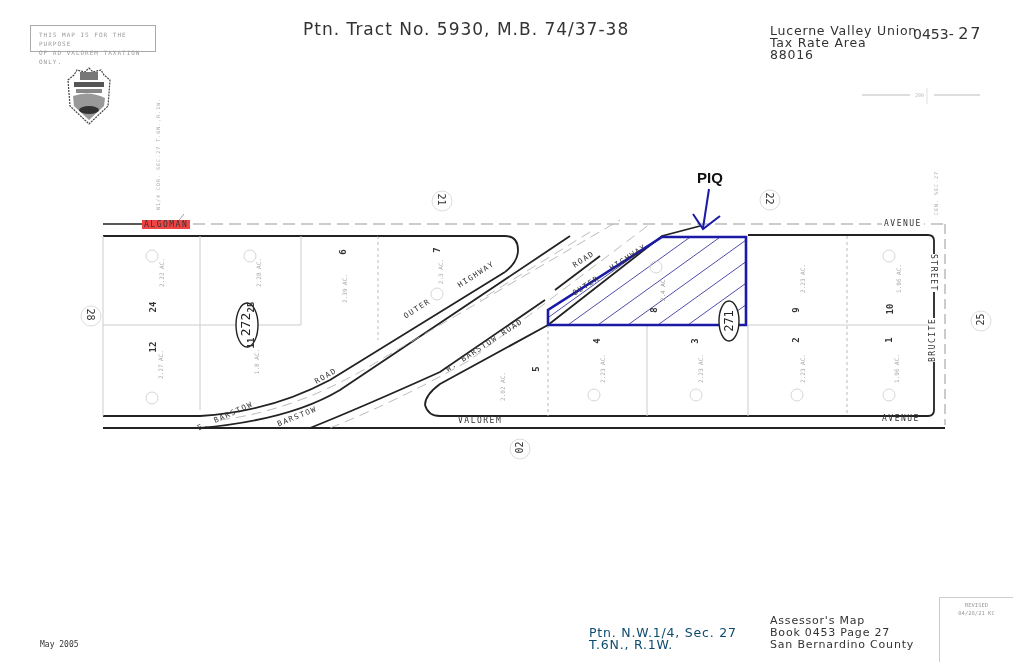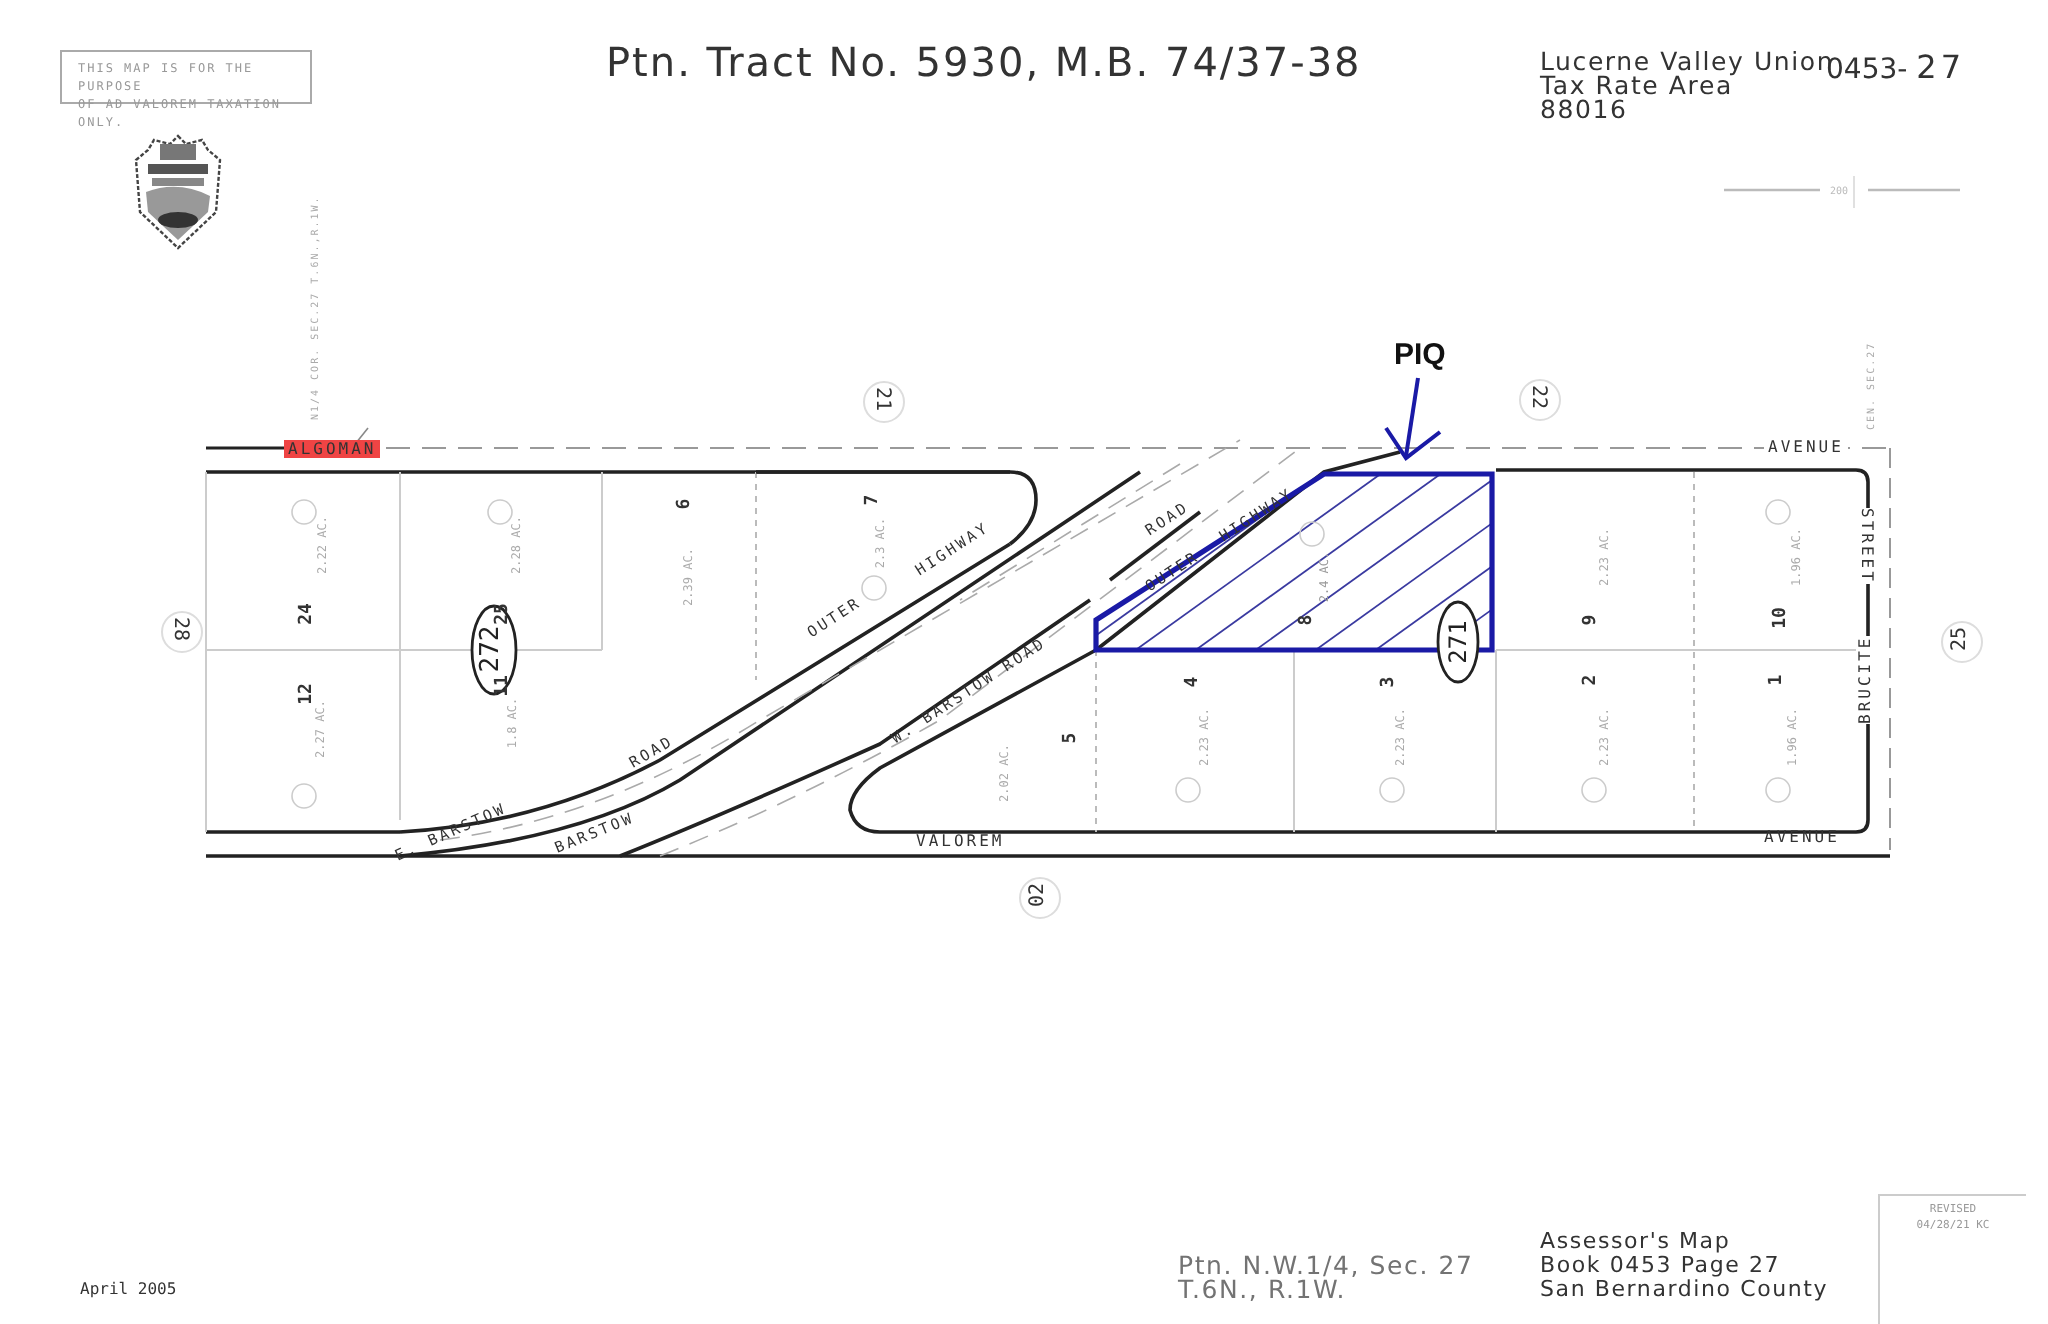--- a/index.html
+++ b/index.html
@@ -1,24 +1,24 @@
 <!DOCTYPE html>
 <html><head>
 <meta charset="utf-8">
 <style>
   html, body { margin:0; padding:0; background:#ffffff; }
   body { width:1024px; height:662px; position:relative; overflow:hidden; font-family:"DejaVu Sans Mono", monospace; color:#222; }
   .abs { position:absolute; }
   .disclaimer { left:30px; top:25px; width:126px; height:27px; border:1px solid #aaa; font-size:6px; letter-spacing:1px; color:#999; padding:4px 8px 0 8px; box-sizing:border-box; line-height:9px; }
-  .title { left:303px; top:19px; font-size:20px; letter-spacing:1px; color:#333; font-family:"DejaVu Sans", sans-serif;text-align:center; }
+  .title { left:303px; top:19px; font-size:17px; letter-spacing:1px; color:#333; font-family:"DejaVu Sans", sans-serif;text-align:center; }
   .tra { left:770px; top:25px; font-size:12.5px; line-height:12px; letter-spacing:0.8px; color:#333; font-family:"DejaVu Sans", sans-serif; }
   .mapnum { left:913px; top:24px; font-size:14px; color:#333; font-family:"DejaVu Sans", sans-serif; }
   .mapnum .big { font-size:16px; letter-spacing:2px; }
   .footer-left { left:40px; top:640px; font-size:8px; color:#333; }
-  .footer-sec { left:589px; top:627px; font-size:12.5px; line-height:12px; letter-spacing:0.8px; color:#737373; font-family:"DejaVu Sans", sans-serif; }
+  .footer-sec { left:589px; top:627px; font-size:12.5px; line-height:12px; letter-spacing:0.8px; color:#0c4a6e; font-family:"DejaVu Sans", sans-serif; }
   .footer-book { left:770px; top:615px; font-size:11px; line-height:12px; letter-spacing:0.8px; color:#333; font-family:"DejaVu Sans", sans-serif; }
   .revised { left:939px; top:597px; width:74px; height:65px; border-left:1px solid #ccc; border-top:1px solid #ccc; font-size:5.5px; color:#999; text-align:center; line-height:8px; padding-top:3px; box-sizing:border-box; }
   .piq { left:697px; top:169px; font-size:15px; font-weight:bold; color:#111; font-family:"Liberation Sans", sans-serif; }
   svg text { font-family:"DejaVu Sans Mono", monospace; }
 </style>
 </head>
 <body>
 
 <div class="abs disclaimer">
   <div>THIS MAP IS FOR THE PURPOSE</div>
@@ -195,21 +195,21 @@
 <div class="abs" style="left:793px;top:335px;font-size:9px;font-weight:bold;transform:rotate(-90deg);color:#333;">2</div>
 <div class="abs" style="left:788px;top:365px;font-size:6px;transform:rotate(-90deg);color:#aaa;">2.23 AC.</div>
 <div class="abs" style="left:886px;top:335px;font-size:9px;font-weight:bold;transform:rotate(-90deg);color:#333;">1</div>
 <div class="abs" style="left:882px;top:365px;font-size:6px;transform:rotate(-90deg);color:#aaa;">1.96 AC.</div>
 
 <div class="abs" style="left:155px;top:210px;font-size:5px;color:#aaa;transform:rotate(-90deg);transform-origin:left top;letter-spacing:1px;">N1/4 COR. SEC.27 T.6N.,R.1W.</div>
 <div class="abs" style="left:933px;top:215px;font-size:5px;color:#aaa;transform:rotate(-90deg);transform-origin:left top;letter-spacing:1px;">CEN. SEC.27</div>
 
 <div class="abs piq">PIQ</div>
 
-<div class="abs footer-left">April 2005</div>
+<div class="abs footer-left">May 2005</div>
 <div class="abs footer-sec">
   <div>Ptn. N.W.1/4, Sec. 27</div>
   <div>T.6N., R.1W.</div>
 </div>
 <div class="abs footer-book">
   <div>Assessor's Map</div>
   <div>Book 0453 Page 27</div>
   <div>San Bernardino County</div>
 </div>
 <div class="abs revised">

